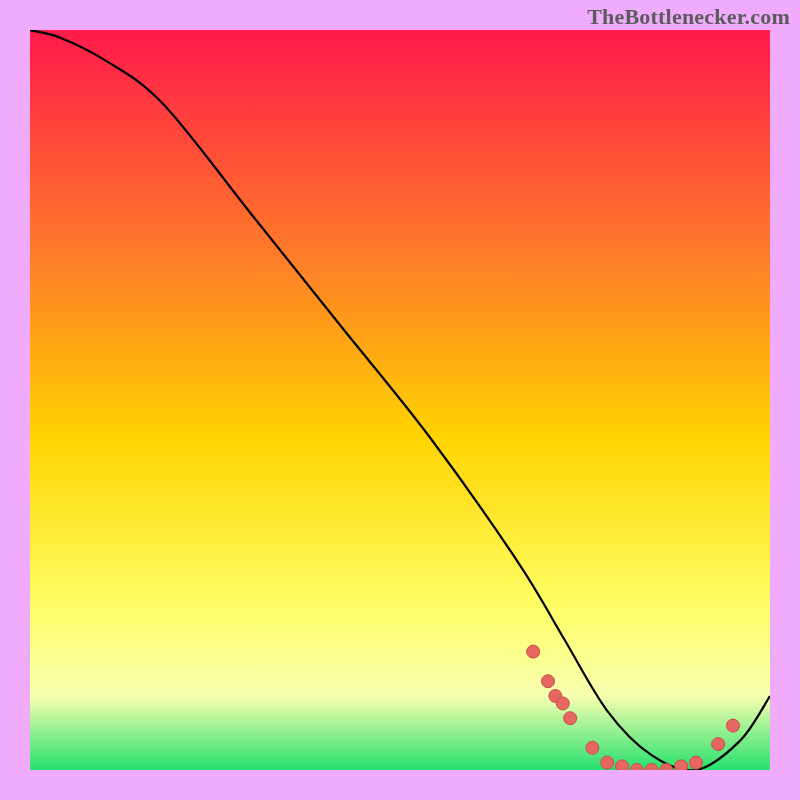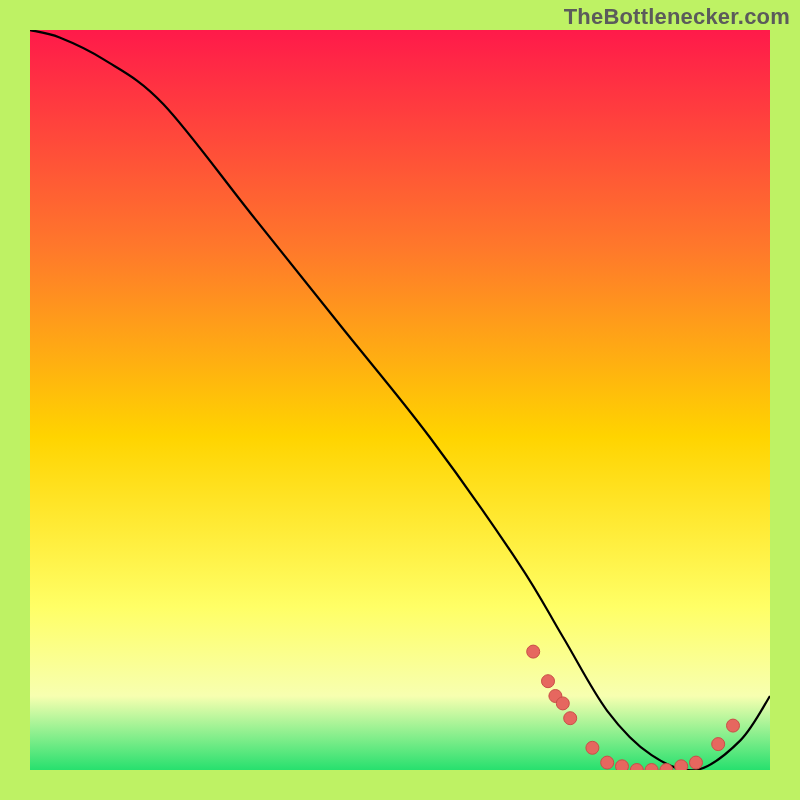--- a/index.html
+++ b/index.html
@@ -8,21 +8,22 @@
     width: 800px;
     height: 800px;
     background: #000;
     font-family: Arial, Helvetica, sans-serif;
     overflow: hidden;
   }
   .frame {
     position: relative;
     width: 800px;
     height: 800px;
-    background: #bef264;
+    background: #f0abfc;
+    font-family: Liberation Serif, serif;
   }
   .watermark {
     position: absolute;
     top: 4px;
     right: 10px;
     color: #5b5b5b;
     font-size: 22px;
     font-weight: 600;
     letter-spacing: 0.2px;
     user-select: none;

